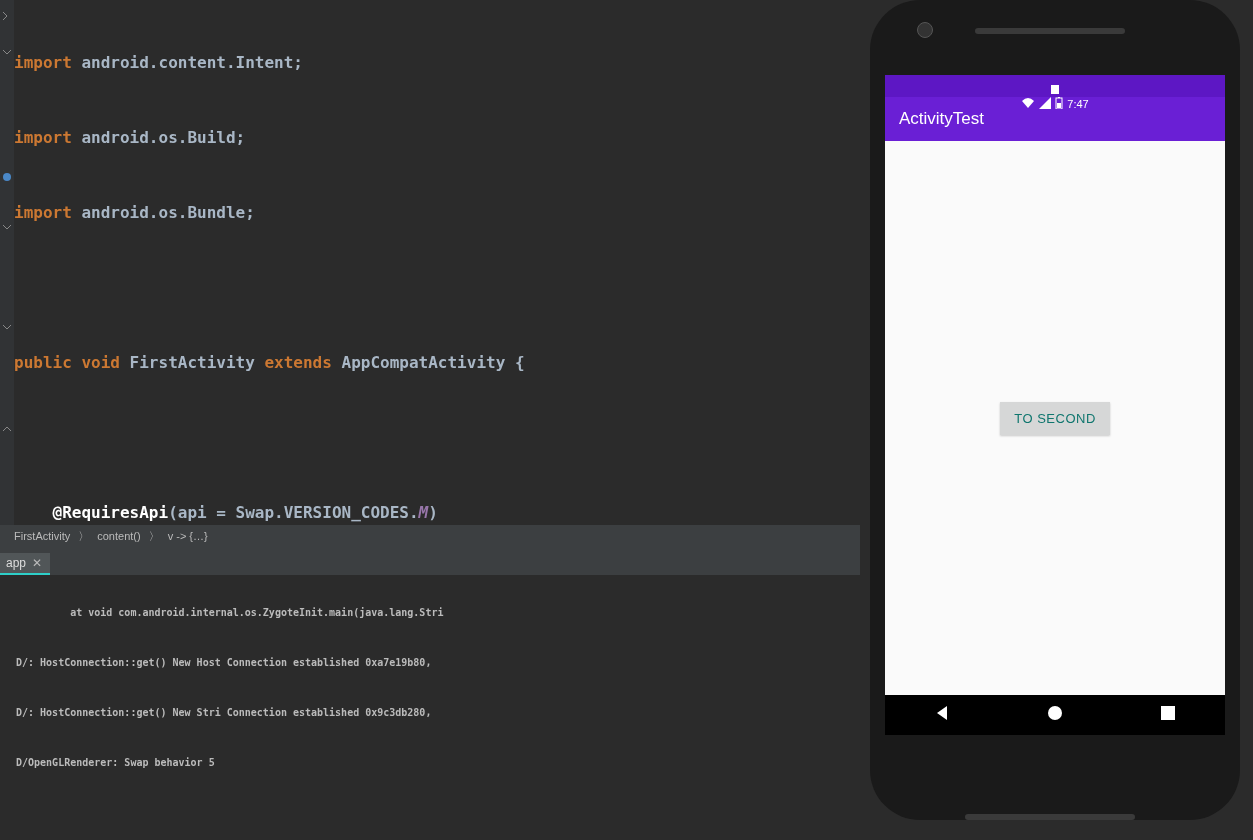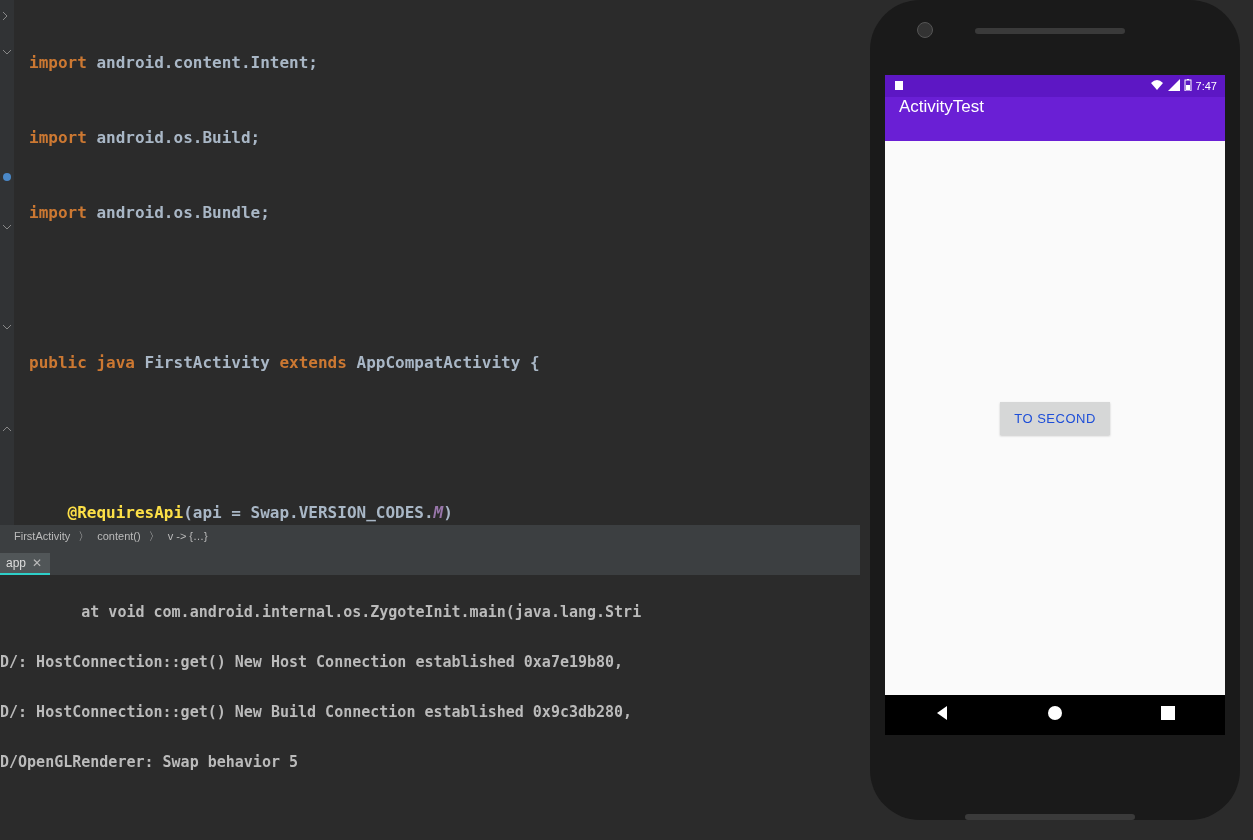--- a/index.html
+++ b/index.html
@@ -2,41 +2,41 @@
 <html><head>
 <meta charset="utf-8">
 <style>
 * { margin:0; padding:0; box-sizing:border-box; }
 body { background:#2b2b2b; font-family:'Consolas','Monaco',monospace; width:1253px; height:840px; overflow:hidden; position:relative; }
 .editor { position:absolute; left:0; top:0; width:860px; height:525px; background:#2b2b2b; }
 .gutter { position:absolute; left:0; top:0; width:14px; height:525px; background:#313335; }
 .gutter-mark { position:absolute; left:2px; width:10px; height:10px; }
 .gutter-mark svg { width:10px; height:10px; }
 .code-area { position:absolute; left:14px; top:0; width:846px; font-size:16px; line-height:25px; color:#a9b7c6; white-space:pre; font-weight:bold; }
-.code-line { height:25px; padding-left:0;margin-left:15px; }
+.code-line { height:25px; padding-left:0; }
 .kw { color:#cc7832; }
-.ann { color:#fde047; }
+.ann { color:#ffffff; }
 .fld { color:#9876aa; font-style:italic; }
 .fn { color:#ffc66d; }
 .breadcrumb { position:absolute; left:0; top:525px; width:860px; height:22px; background:#3c3f41; font-size:11px; color:#bbb; display:flex; align-items:center; padding-left:10px; font-family:sans-serif; }
 .breadcrumb span { margin:0 4px; }
 .tabbar { position:absolute; left:0; top:547px; width:860px; height:28px; background:#3c3f41; display:flex; align-items:flex-end; }
 .tab { background:#515658; color:#ddd; font-size:12px; padding:3px 8px; display:flex; align-items:center; gap:6px; border-bottom:2px solid #2ecfc9; font-family:sans-serif; margin-left:-2px;}
 .tab-close { font-size:12px; color:#bbb; }
-.logcat { position:absolute; left:0; top:575px; width:860px; height:265px; background:#2b2b2b; font-size:15px; line-height:25px; color:#bbb; white-space:pre; overflow:hidden; padding-left:0; font-weight:bold; }
+.logcat { position:absolute; left:0; top:575px; width:860px; height:265px; background:#2b2b2b; font-size:10px; line-height:25px; color:#bbb; white-space:pre; overflow:hidden; padding-left:16px; font-weight:bold; }
 .phone { position:absolute; left:855px; top:-10px; width:400px; height:850px; }
 .phone-body { position:absolute; left:15px; top:10px; width:370px; height:820px; background:#1a1a1a; border-radius:50px; }
 .phone-speaker { position:absolute; left:120px; top:38px; width:150px; height:6px; background:#3a3a3a; border-radius:3px; }
 .phone-cam { position:absolute; left:62px; top:32px; width:16px; height:16px; background:#333; border-radius:50%; border:1px solid #555; }
 .phone-screen { position:absolute; left:30px; top:85px; width:340px; height:620px; background:#fafafa; }
-.statusbar-top { height:22px; background:#5d17c4; display:flex; align-items:center; justify-content:space-between; padding:8px 8px; font-size:11px; color:#fff; font-family:sans-serif; }
+.statusbar-top { height:22px; background:#5d17c4; display:flex; align-items:center; justify-content:space-between; padding:8px 8px; font-size:11px; color:#fff; font-family:sans-serif;flex-direction:column; }
 .status-icons { display:flex; gap:4px; align-items:center; }
-.appbar { height:44px; background:#6a1fd5; color:#fff; display:flex; align-items:flex-start; padding-left:14px; font-size:17px; font-family:sans-serif; font-weight:500; }
+.appbar { height:44px; background:#6a1fd5; color:#fff; display:flex; align-items:center; padding-left:14px; font-size:17px; font-family:sans-serif; font-weight:500; }
 .app-content { height:554px; display:flex; align-items:center; justify-content:center; background:#fafafa; }
-.app-button { background:#d6d7d7; padding:9px 14px; font-size:13px; color:#1d4ed8; font-family:sans-serif; letter-spacing:0.5px; box-shadow:0 1px 2px rgba(0,0,0,.2); }
+.app-button { background:#d6d7d7; padding:9px 14px; font-size:13px; color:#0f766e; font-family:sans-serif; letter-spacing:0.5px; box-shadow:0 1px 2px rgba(0,0,0,.2); }
 .navbar { position:absolute; left:30px; top:705px; width:340px; height:40px; background:#000; display:flex; align-items:center; justify-content:space-around; }
 .nav-icon { width:18px; height:18px; }
 .phone-bottom { position:absolute; left:110px; bottom:20px; width:170px; height:6px; background:#3a3a3a; border-radius:3px; }
 </style>
 </head>
 <body>
 
 <div class="editor">
   <div class="gutter">
     <div class="gutter-mark" style="top:6px"><svg viewBox="0 0 10 10">
@@ -56,21 +56,21 @@
         </svg></div>
     <div class="gutter-mark" style="top:417px"><svg viewBox="0 0 10 10">
           <path d="M1 9 L5 5 L9 9" stroke="#888" fill="none"></path>
         </svg></div>
   </div>
   <div class="code-area">
     <div class="code-line"><span class="kw">import</span><span> android.content.Intent;</span></div>
     <div class="code-line"><span class="kw">import</span><span> android.os.Build;</span></div>
     <div class="code-line"><span class="kw">import</span><span> android.os.Bundle;</span></div>
     <div class="code-line"></div>
-    <div class="code-line"><span class="kw">public java </span><span>FirstActivity </span><span class="kw">extends </span><span>AppCompatActivity {</span></div>
+    <div class="code-line"><span class="kw">public void </span><span>FirstActivity </span><span class="kw">extends </span><span>AppCompatActivity {</span></div>
     <div class="code-line"></div>
     <div class="code-line"><span class="ann">    @RequiresApi</span><span>(api = Swap.VERSION_CODES.</span><span class="fld">M</span><span>)</span></div>
     <div class="code-line"><span class="ann">    @Override</span></div>
     <div class="code-line"><span class="kw">    protected void </span><span class="fn">onCreate</span><span>(Bundle savedInstanceState) {</span></div>
     <div class="code-line"><span class="kw">        super</span><span>.onCreate(savedInstanceState);</span></div>
     <div class="code-line"><span>        setContentView(R.layout.</span><span class="fld">activity_first</span><span>);</span></div>
     
     
     
     
@@ -93,21 +93,21 @@
 <div class="tabbar">
   <div class="tab">
     <span>app</span>
     <span class="tab-close">✕</span>
   </div>
 </div>
 
 <div class="logcat">
 <div>         at void com.android.internal.os.ZygoteInit.main(java.lang.Stri</div>
 <div>D/: HostConnection::get() New Host Connection established 0xa7e19b80, </div>
-<div>D/: HostConnection::get() New Build Connection established 0x9c3db280, </div>
+<div>D/: HostConnection::get() New Stri Connection established 0x9c3db280, </div>
 <div>D/OpenGLRenderer: Swap behavior 5</div>
 
 
 
 
 
 </div>
 
 <div class="phone">
   <div class="phone-body"></div>

